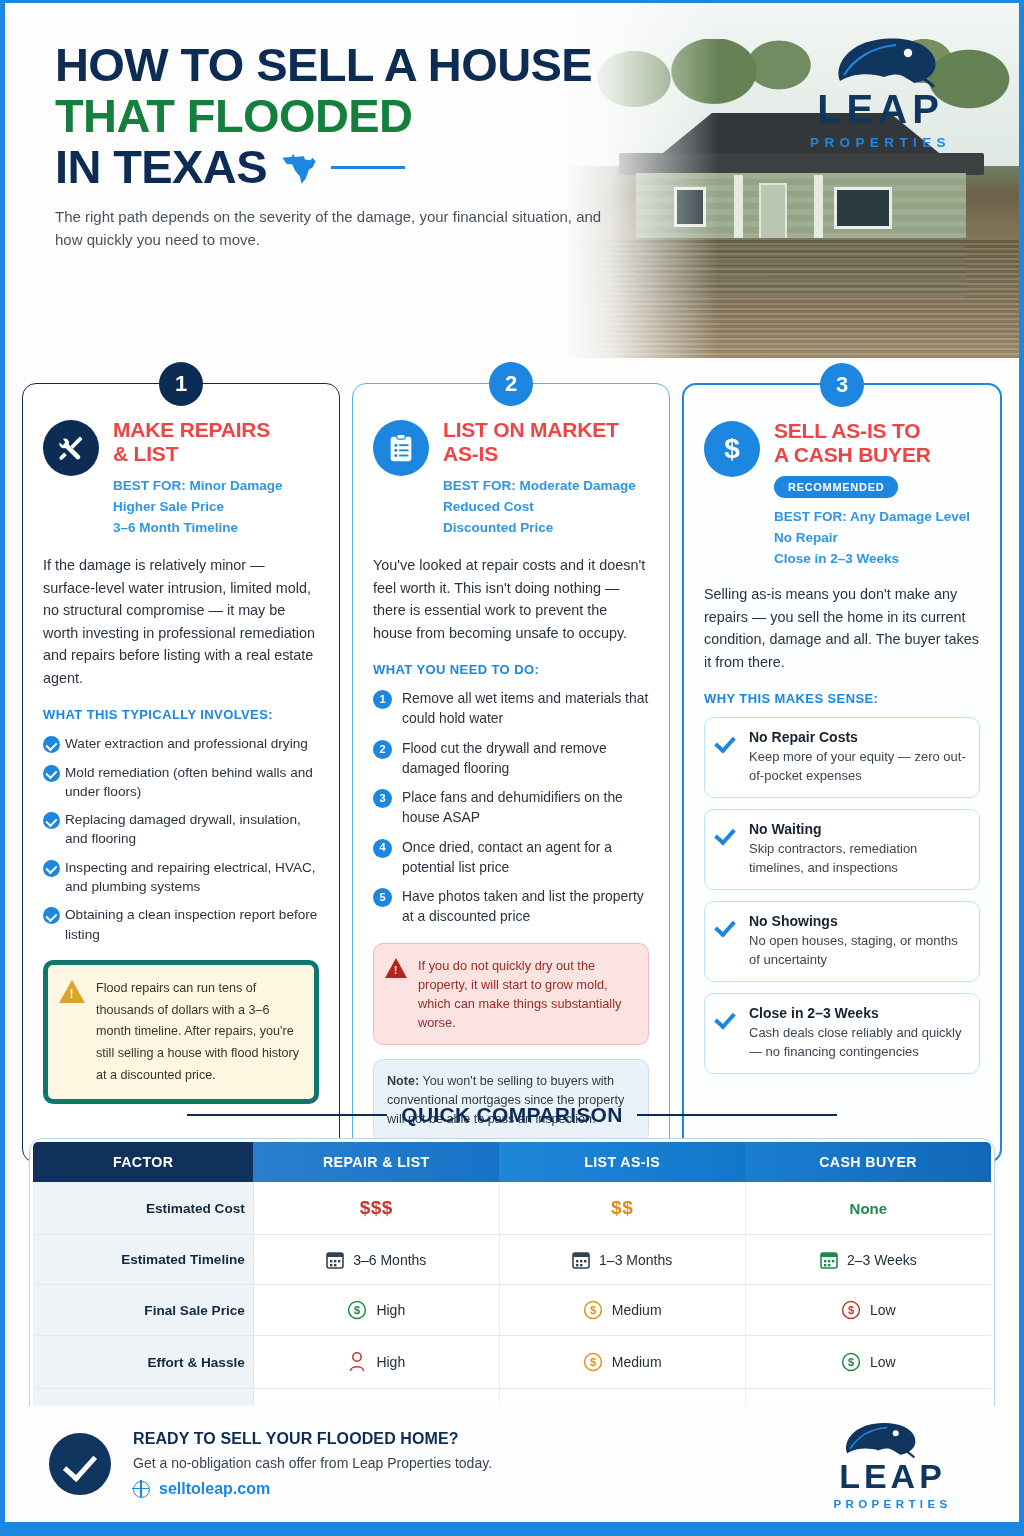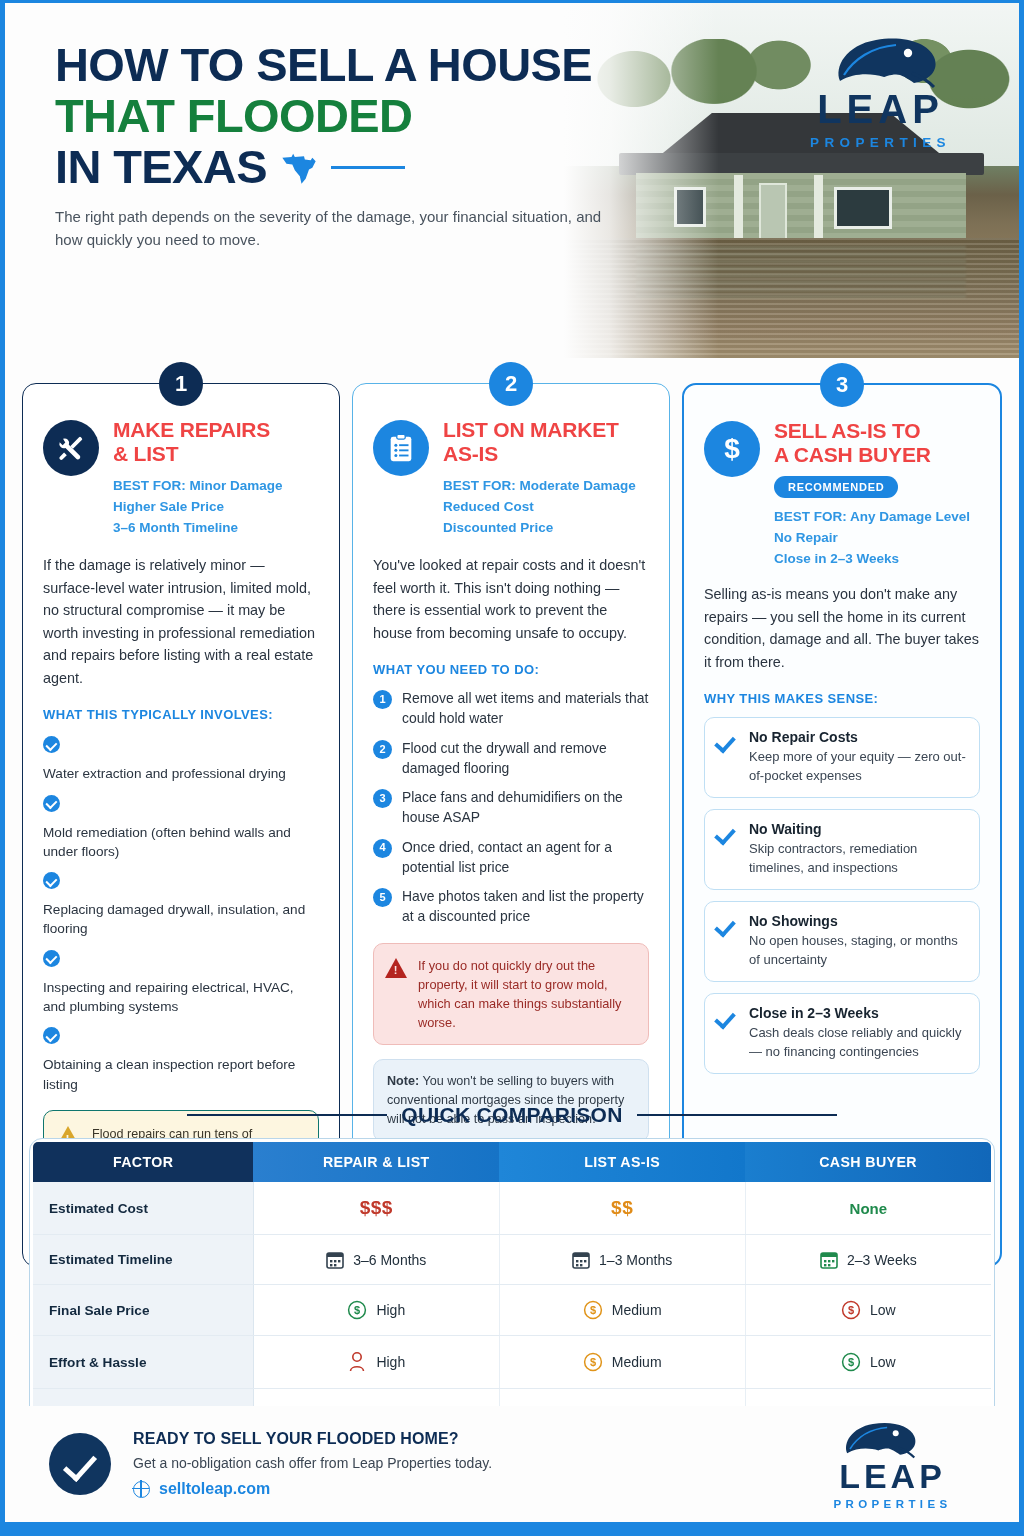--- a/index.html
+++ b/index.html
@@ -130,32 +130,32 @@
     font-size: 11px; font-weight:700; letter-spacing:0.7px;
     padding: 5px 14px; border-radius: 12px;
   }
   .bestfor { margin-top: 9px; font-size: 13.5px; font-weight:700; color:#2f96e3; line-height:1.55; }
   .bestfor span { display:block; }
   .body-copy { margin-top: 16px; font-size: 14.4px; color:#2a3440; line-height: 1.56; }
   .c3 .body-copy { margin-top: 14px; }
   .sect-label { margin-top: 18px; font-size: 13px; font-weight:800; color:#1c86e0; letter-spacing:0.4px; }
 
   ul.checks { list-style:none; margin-top: 12px; }
-  ul.checks li { display:flex; gap:11px; margin-bottom: 9px; font-size: 13.6px; color:#2a3440; line-height:1.42;flex-direction:column; }
+  ul.checks li { display:flex; gap:5px; margin-bottom: 9px; font-size: 13.6px; color:#2a3440; line-height:1.42; }
   .cm { flex:0 0 auto; width:17px; height:17px; border-radius:50%; background:#1c86e0; position:relative; margin-top:2px; }
   .cm::after { content:""; position:absolute; left:5px; top:3.6px; width:4.5px; height:8px;
      border:solid #fff; border-width:0 2px 2px 0; transform: rotate(45deg); }
 
   ol.steps { list-style:none; margin-top: 12px; }
   ol.steps li { display:flex; gap:10px; margin-bottom: 10px; font-size: 13.9px; color:#2a3440; line-height:1.42; }
   .sn { flex:0 0 auto; width:19px; height:19px; border-radius:50%; background:#1c86e0; color:#fff;
      font-size:11px; font-weight:700; display:flex; align-items:center; justify-content:center; margin-top:1px; }
 
   .warn {
-    margin-top: 16px; background:#fdf6e0; border:1px solid #0f766e; border-radius: 10px;
+    margin-top: 16px; background:#fdf6e0; border:5px solid #0f766e; border-radius: 10px;
     padding: 13px 13px 13px 11px; display:flex; gap:11px;
   }
   .warn-txt { font-size: 12.6px; color:#3a3528; line-height: 1.72; }
   .tri { flex:0 0 auto; width:0; height:0; border-left:13px solid transparent; border-right:13px solid transparent;
      border-bottom:23px solid #d9a62b; position:relative; margin-top:2px; }
   .tri::after { content:"!"; position:absolute; left:-2.6px; top:7px; color:#fdf6e0; font-size:12px; font-weight:800; }
 
   .alert {
     margin-top: 16px; background:#fbe3e2; border:1px solid #efbcb9; border-radius: 10px;
     padding: 12px 12px 12px 11px; display:flex; gap:11px;
@@ -188,21 +188,21 @@
   .cmp-title { font-size: 21px; font-weight: 800; color:#0d2c54; letter-spacing:0.3px; white-space:nowrap; }
   .cmp-box { margin-top: 11px; border:1.4px solid #b9d6ea; border-radius:13px; background:#fff; padding: 3px; }
   table { width:100%; border-collapse: collapse; table-layout: fixed; }
   th { padding: 12px 6px; font-size: 14.2px; font-weight:800; color:#fff; letter-spacing:0.4px; text-align:center; }
   th.factor-h { background:#10315c; width: 23%; border-top-left-radius:5px; }
   th.c-a { background: linear-gradient(to right,#2a7fcf,#1673c6); }
   th.c-b { background: linear-gradient(to right,#1f86d8,#1277cb); }
   th.c-c { background: linear-gradient(to right,#1a7ecf,#1167b9); border-top-right-radius:5px; }
   td { padding: 15px 8px; font-size: 14px; color:#22303c; text-align:center;
        border-bottom:1px solid #e3ebf2; vertical-align: middle; }
-  td.factor { text-align:left; font-weight:700; font-size:13.6px; color:#13293f; background:#eef3f8; padding-left:16px;
+  td.factor { text-align:right; font-weight:700; font-size:13.6px; color:#13293f; background:#eef3f8; padding-left:16px;
        border-right:1px solid #dbe6ef; }
   tr:last-child td { border-bottom: none; }
   td.v { border-right:1px solid #e8eff5; }
   td.v:last-child { border-right:none; }
   .cell { display:flex; align-items:center; justify-content:center; gap:9px; }
   .money-3 { color:#c0392b; font-weight:800; font-size:19px; letter-spacing:0.5px; }
   .money-2 { color:#e08b17; font-weight:800; font-size:19px; letter-spacing:0.5px; }
   .money-0 { color:#1f8a4c; font-weight:700; font-size:15px; }
   .two-line { line-height:1.45; }
 

